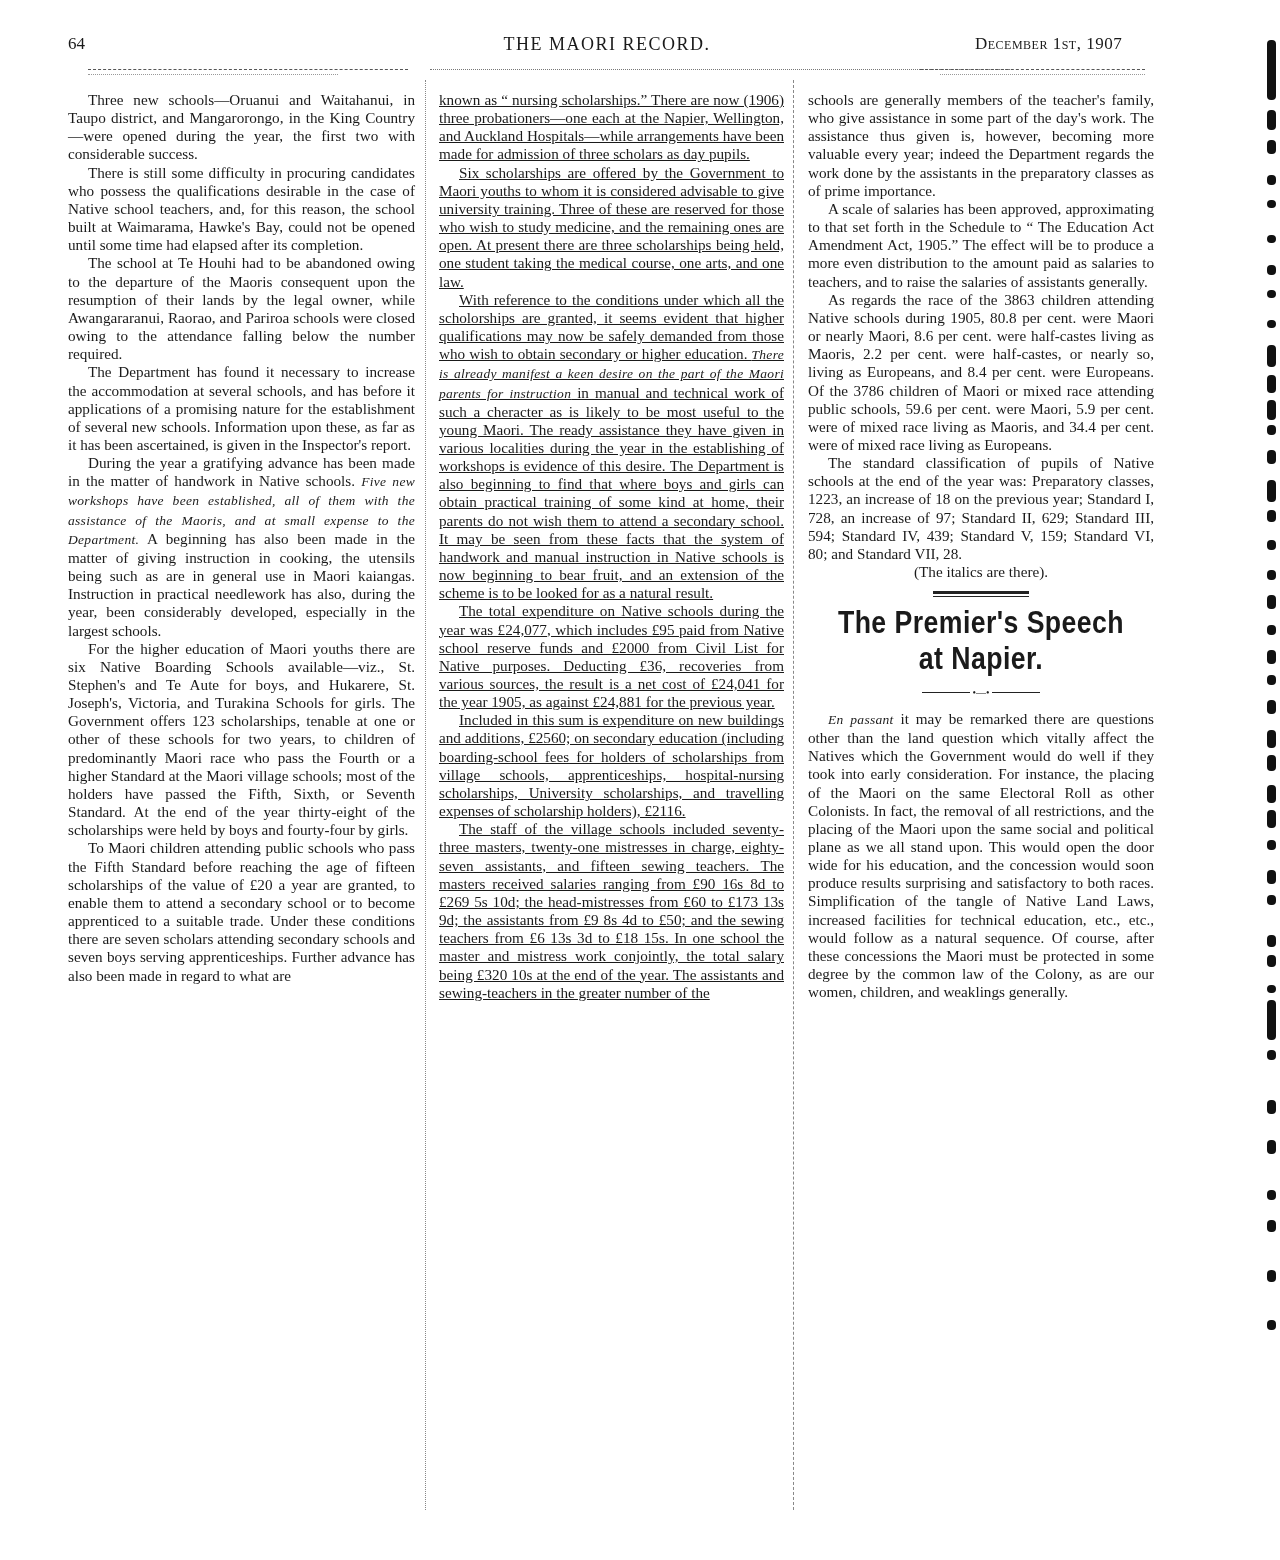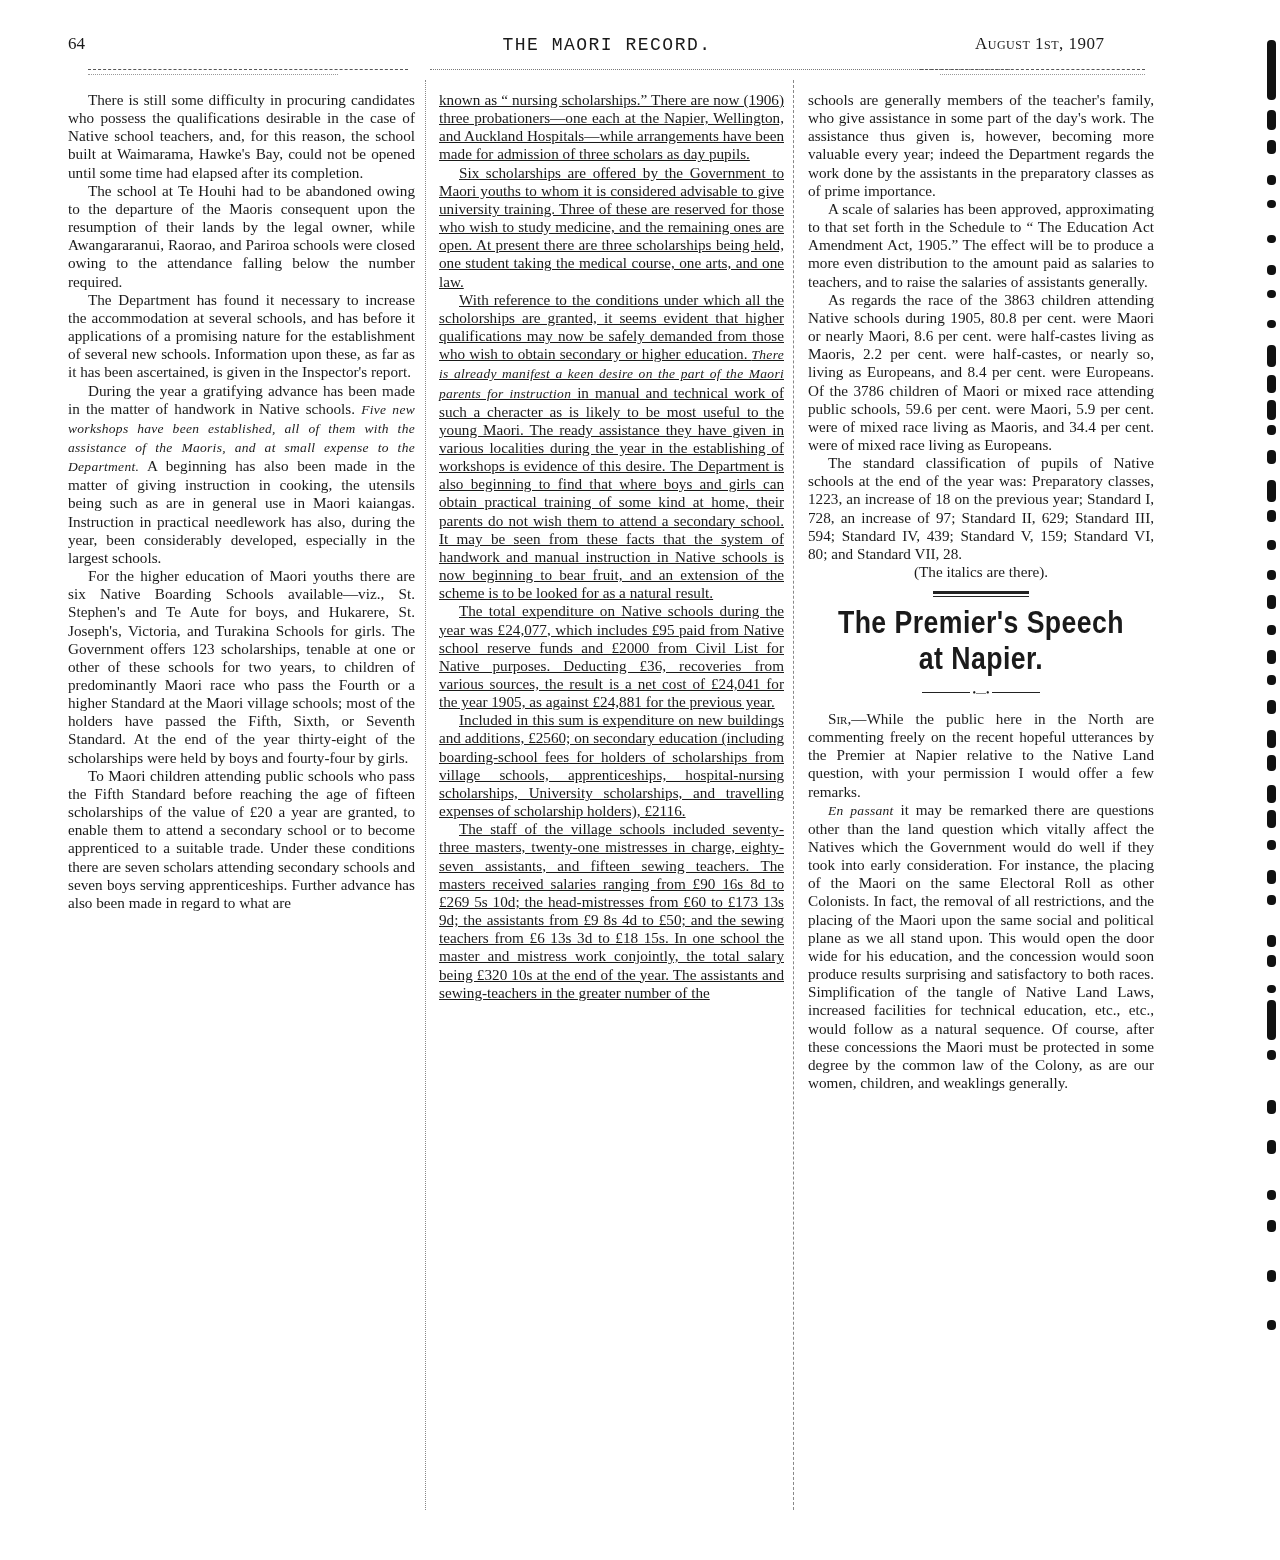--- a/index.html
+++ b/index.html
@@ -2,21 +2,21 @@
 <html><head>
 <meta charset="utf-8">
 <style>
   html, body { margin: 0; padding: 0; background: #ffffff; }
   body { width: 1280px; height: 1560px; position: relative; overflow: hidden;
          font-family: "Liberation Serif", "DejaVu Serif", serif; color: #1a1a1a; }
   .header { position: absolute; top: 30px; left: 0; width: 1280px; height: 30px; }
   .page-num { position: absolute; left: 68px; top: 4px; font-size: 17px; }
   .running-title { position: absolute; left: 0; width: 1280px; top: 4px; text-align: center;
                    font-size: 18px; letter-spacing: 1.5px; }
-  .running-title span { position: relative; left: -33px; font-family: Liberation Mono, monospace; }
+  .running-title span { position: relative; left: -33px; }
   .issue-date { position: absolute; left: 975px; top: 4px; font-size: 17px; font-variant: small-caps; letter-spacing: 0.5px; }
   .rule-top { position: absolute; top: 69px; height: 0; border-top: 1px dashed #555; }
   .rule-top2 { position: absolute; top: 74px; height: 0; border-top: 1px dotted #999; }
   .col { position: absolute; top: 91px; font-size: 15.2px; line-height: 18.15px; text-align: justify; hyphens: none; }
   .col p { margin: 0; text-indent: 0; }
   .col p.ind { text-indent: 20px; }
   .col1 { left: 68px; width: 347px; }
   .col2 { left: 439px; width: 345px; text-decoration: underline; }
   .col3 { left: 808px; width: 346px; }
   .vrule { position: absolute; width: 0; border-left: 1px dashed #888; }
@@ -34,32 +34,33 @@
   .orn-rule span.orn { display: inline-block; margin: 0 2px; vertical-align: middle; }
   .edge { position: absolute; left: 1265px; top: 40px; width: 15px; height: 1400px; }
   .edge .blob { position: absolute; left: 2px; width: 9px; background: #111; border-radius: 4px; }
 </style>
 </head>
 <body>
 
 <div class="header">
   <div class="page-num">64</div>
   <div class="running-title"><span>THE MAORI RECORD.</span></div>
-  <div class="issue-date">August 1st, 1907</div>
+  <div class="issue-date">December 1st, 1907</div>
 </div>
 <div class="rule-top" style="left:88px;width:320px"></div>
 <div class="rule-top" style="left:430px;width:580px;border-top-style:dotted;border-color:#777"></div>
 <div class="rule-top" style="left:920px;width:225px"></div>
 <div class="rule-top2" style="left:88px;width:250px"></div>
 <div class="rule-top2" style="left:940px;width:205px"></div>
 
 <div class="vrule vr1"></div>
 <div class="vrule vr2"></div>
 
 <div class="col col1">
+  <p class="ind">Three new schools—Oruanui and Waitahanui, in Taupo district, and Mangarorongo, in the King Country—were opened during the year, the first two with considerable success.</p>
   <p class="ind">There is still some difficulty in procuring candidates who possess the qualifications desirable in the case of Native school teachers, and, for this reason, the school built at Waimarama, Hawke's Bay, could not be opened until some time had elapsed after its completion.</p>
   <p class="ind">The school at Te Houhi had to be abandoned owing to the departure of the Maoris consequent upon the resumption of their lands by the legal owner, while Awangararanui, Raorao, and Pariroa schools were closed owing to the attendance falling below the number required.</p>
   <p class="ind">The Department has found it necessary to increase the accommodation at several schools, and has before it applications of a promising nature for the establishment of several new schools. Information upon these, as far as it has been ascertained, is given in the Inspector's report.</p>
   <p class="ind"><span>During the year a gratifying advance has been made in the matter of handwork in Native schools. </span><i class="it">Five new workshops have been established, all of them with the assistance of the Maoris, and at small expense to the Department.</i><span> A beginning has also been made in the matter of giving instruction in cooking, the utensils being such as are in general use in Maori kaiangas. Instruction in practical needlework has also, during the year, been considerably developed, especially in the largest schools.</span></p>
   <p class="ind">For the higher education of Maori youths there are six Native Boarding Schools available—viz., St. Stephen's and Te Aute for boys, and Hukarere, St. Joseph's, Victoria, and Turakina Schools for girls. The Government offers 123 scholarships, tenable at one or other of these schools for two years, to children of predominantly Maori race who pass the Fourth or a higher Standard at the Maori village schools; most of the holders have passed the Fifth, Sixth, or Seventh Standard. At the end of the year thirty-eight of the scholarships were held by boys and fourty-four by girls.</p>
   <p class="ind">To Maori children attending public schools who pass the Fifth Standard before reaching the age of fifteen scholarships of the value of £20 a year are granted, to enable them to attend a secondary school or to become apprenticed to a suitable trade. Under these conditions there are seven scholars attending secondary schools and seven boys serving apprenticeships. Further advance has also been made in regard to what are</p>
 </div>
 
 <div class="col col2">
   <p>known as “ nursing scholarships.” There are now (1906) three probationers—one each at the Napier, Wellington, and Auckland Hospitals—while arrangements have been made for admission of three scholars as day pupils.</p>
@@ -74,21 +75,20 @@
   <p>schools are generally members of the teacher's family, who give assistance in some part of the day's work. The assistance thus given is, however, becoming more valuable every year; indeed the Department regards the work done by the assistants in the preparatory classes as of prime importance.</p>
   <p class="ind">A scale of salaries has been approved, approximating to that set forth in the Schedule to “ The Education Act Amendment Act, 1905.” The effect will be to produce a more even distribution to the amount paid as salaries to teachers, and to raise the salaries of assistants generally.</p>
   <p class="ind">As regards the race of the 3863 children attending Native schools during 1905, 80.8 per cent. were Maori or nearly Maori, 8.6 per cent. were half-castes living as Maoris, 2.2 per cent. were half-castes, or nearly so, living as Europeans, and 8.4 per cent. were Europeans. Of the 3786 children of Maori or mixed race attending public schools, 59.6 per cent. were Maori, 5.9 per cent. were of mixed race living as Maoris, and 34.4 per cent. were of mixed race living as Europeans.</p>
   <p class="ind">The standard classification of pupils of Native schools at the end of the year was: Preparatory classes, 1223, an increase of 18 on the previous year; Standard I, 728, an increase of 97; Standard II, 629; Standard III, 594; Standard IV, 439; Standard V, 159; Standard VI, 80; and Standard VII, 28.</p>
   <p class="center">(The italics are there).</p>
   <div class="double-rule"></div>
   <h2 class="headline">The Premier's Speech at Napier.</h2>
   <div class="orn-rule">
     <span class="line"></span><span class="orn">•—•</span><span class="line"></span>
   </div>
-  <p class="ind"><span class="sc">Sir,</span><span>—While the public here in the North are commenting freely on the recent hopeful utterances by the Premier at Napier relative to the Native Land question, with your permission I would offer a few remarks.</span></p>
   <p class="ind"><i class="it">En passant</i><span> it may be remarked there are questions other than the land question which vitally affect the Natives which the Government would do well if they took into early consideration. For instance, the placing of the Maori on the same Electoral Roll as other Colonists. In fact, the removal of all restrictions, and the placing of the Maori upon the same social and political plane as we all stand upon. This would open the door wide for his education, and the concession would soon produce results surprising and satisfactory to both races. Simplification of the tangle of Native Land Laws, increased facilities for technical education, etc., etc., would follow as a natural sequence. Of course, after these concessions the Maori must be protected in some degree by the common law of the Colony, as are our women, children, and weaklings generally.</span></p>
 </div>
 
 <div class="edge">
     <div class="blob" style="top: 0px; height: 60px;"></div>
     <div class="blob" style="top: 70px; height: 20px;"></div>
     <div class="blob" style="top: 100px; height: 14px;"></div>
     <div class="blob" style="top: 135px; height: 10px;"></div>
     <div class="blob" style="top: 160px; height: 8px;"></div>
     <div class="blob" style="top: 195px; height: 8px;"></div>

